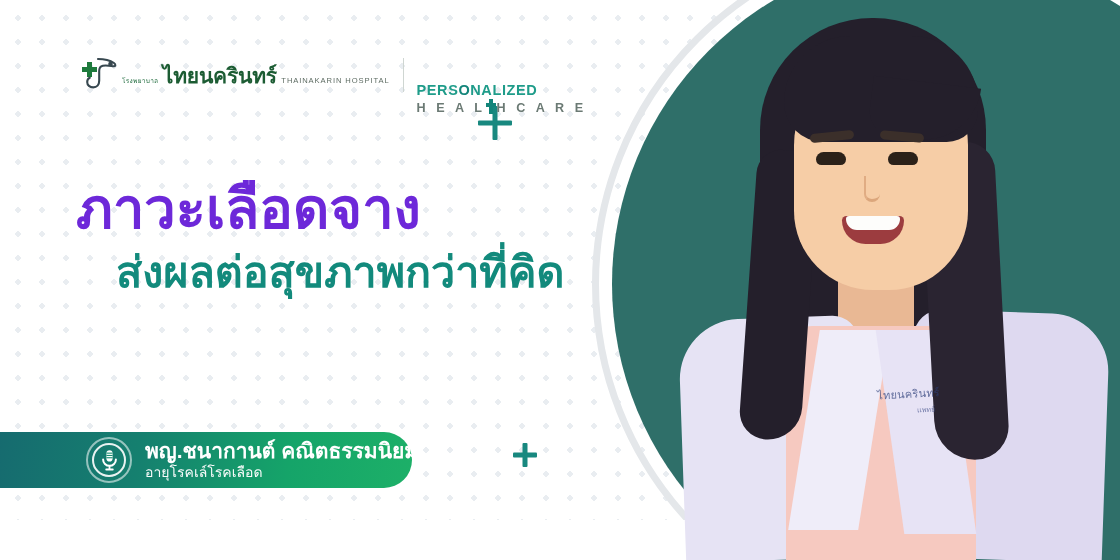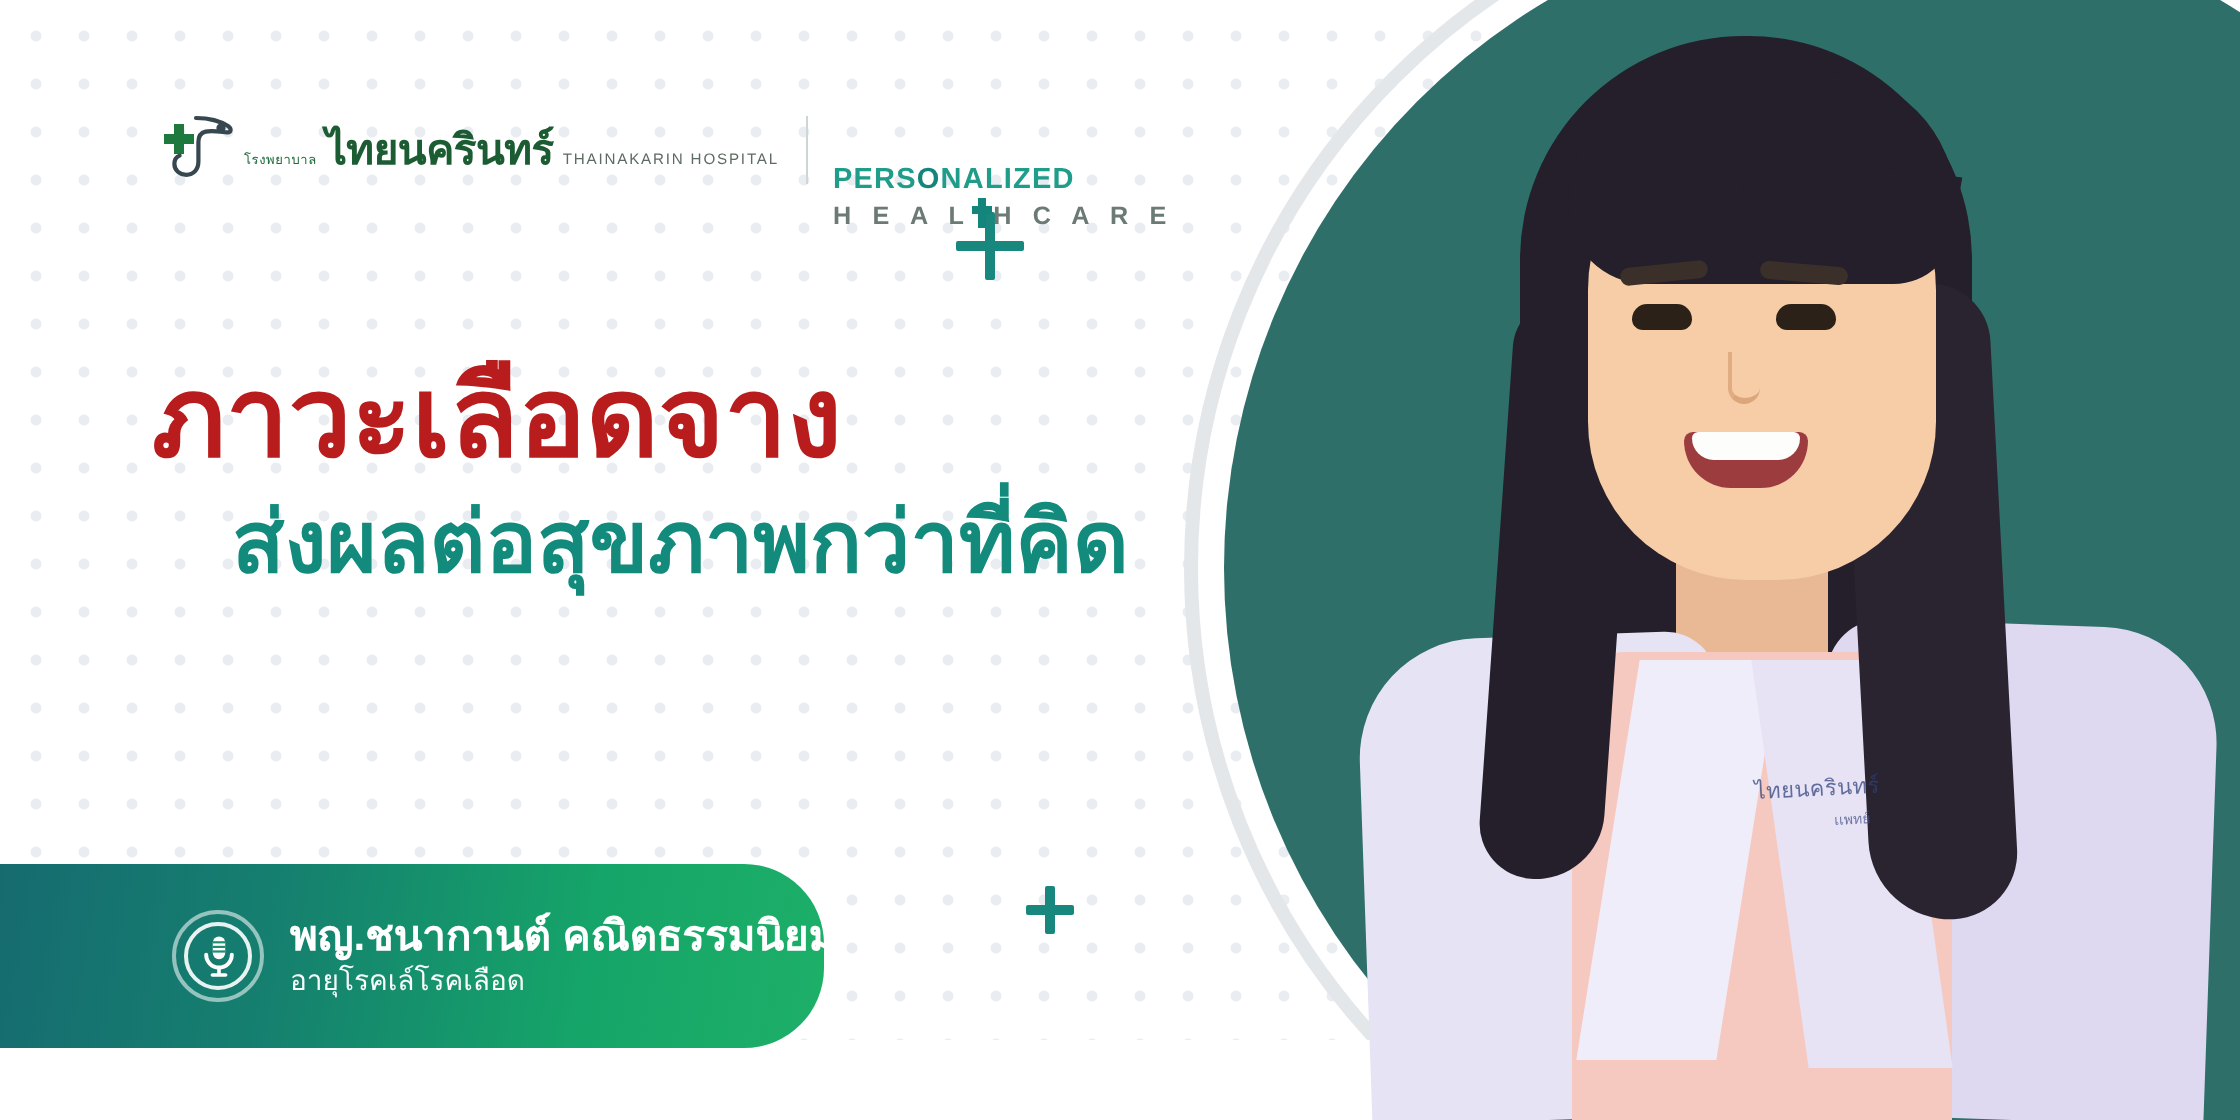--- a/index.html
+++ b/index.html
@@ -386,42 +386,42 @@
   
   .copy {
     position: absolute;
     left: 76px;
     top: 178px;
     z-index: 5;
   }
   .headline {
     font-size: 56px;
     font-weight: 700;
-    color: #b91c1c;
+    color: #6d28d9;
     letter-spacing: 0px;
     line-height: 1.12;
     margin: 0;
     white-space: nowrap;
   }
   .subhead {
     font-size: 43px;
     font-weight: 700;
     color: #128a7c;
     line-height: 1.2;
     margin: 6px 0 0 40px;
     white-space: nowrap;
   }
 
   
   .speaker-bar {
     position: absolute;
     left: 0;
     top: 432px;
     width: 412px;
-    height: 92px;
+    height: 56px;
     border-radius: 0 40px 40px 0;
     background: linear-gradient(100deg, #166b6f 0%, #15806f 34%, #15a469 70%, #1db068 100%);
     display: flex;
     align-items: center;
     z-index: 6;
   }
   .mic-badge {
     flex: 0 0 auto;
     margin-left: 86px;
     width: 46px;

